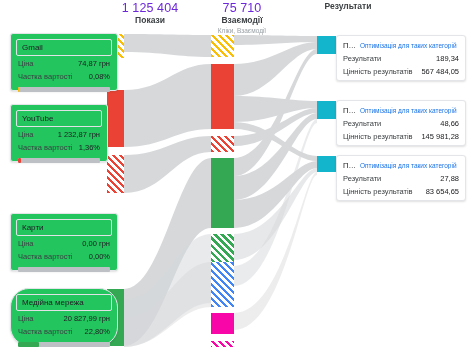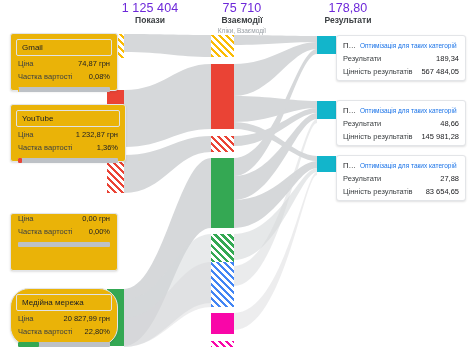--- a/index.html
+++ b/index.html
@@ -12,21 +12,21 @@
   svg.flows{position:absolute;left:0;top:0;width:471px;height:347px;}
 
   
   .col-head{position:absolute;text-align:center;}
   .col-head .val{font-size:12.5px;color:#6d28d9;letter-spacing:.1px;line-height:14px;}
   .col-head .lbl{font-size:8.5px;color:#3c4043;line-height:11px;font-weight:bold;}
   .col-head .sub{font-size:6.5px;color:#9aa0a6;line-height:9px;}
 
   
   .card{
-    position:absolute;background:#eab308;border:1px solid #e3e5e8;border-radius:3px;
+    position:absolute;background:#22c55e;border:1px solid #e3e5e8;border-radius:3px;
     box-shadow:0 1px 2px rgba(60,64,67,.16);box-sizing:border-box;
   }
   .card .name-box{
     border:1px solid #e0e2e5;border-radius:2px;margin:5px 5px 3px 5px;
     height:15px;display:flex;align-items:center;padding:0 5px;
     font-size:8px;color:#202124;overflow:hidden;white-space:nowrap;
   }
   .row{display:flex;justify-content:space-between;
        padding:0 7px;height:13px;font-size:7.5px;color:#3c4043;white-space:nowrap;}
   .row .k{color:#3c4043;}
@@ -120,21 +120,20 @@
   <div class="col-head" style="left:90px;top:1px;width:120px;">
     <div class="val">1 125 404</div>
     <div class="lbl">Покази</div>
   </div>
   <div class="col-head" style="left:182px;top:1px;width:120px;">
     <div class="val">75 710</div>
     <div class="lbl">Взаємодії</div>
     <div class="sub">Кліки, Взаємодії</div>
   </div>
   <div class="col-head" style="left:288px;top:1px;width:120px;">
-    <div class="val">178,80</div>
     <div class="lbl">Результати</div>
   </div>
 
   <div id="node-layer">
       <div class="node" style="left: 107px; top: 34px; width: 17px; height: 24px; background: repeating-linear-gradient(45deg, rgb(251, 188, 4) 0px, rgb(251, 188, 4) 2.4px, rgb(255, 255, 255) 2.4px, rgb(255, 255, 255) 5px);"></div>
       <div class="node" style="left: 107px; top: 90px; width: 17px; height: 57px; background: rgb(234, 67, 53);"></div>
       <div class="node" style="left: 107px; top: 155px; width: 17px; height: 38px; background: repeating-linear-gradient(45deg, rgb(234, 67, 53) 0px, rgb(234, 67, 53) 2.4px, rgb(255, 255, 255) 2.4px, rgb(255, 255, 255) 5px);"></div>
       <div class="node" style="left: 107px; top: 289px; width: 17px; height: 57px; background: rgb(52, 168, 83);"></div>
       <div class="node" style="left: 211px; top: 35px; width: 23px; height: 22px; background: repeating-linear-gradient(45deg, rgb(251, 188, 4) 0px, rgb(251, 188, 4) 2.4px, rgb(255, 255, 255) 2.4px, rgb(255, 255, 255) 5px);"></div>
       <div class="node" style="left: 211px; top: 64px; width: 23px; height: 65px; background: rgb(234, 67, 53);"></div>
@@ -157,36 +156,37 @@
     </div>
     <div class="row">
       <span class="k">Частка вартості</span>
       <span class="v">0,08%</span>
     </div>
     <div class="bar">
         <i style="width:0.8%;background:#fbbc04;"></i>
       </div>
   </div>
 
-  <div class="card" style="left:10px;top:104px;width:116px;height:58px;">
+  <div class="card" style="left:10px;top:104px;width:98px;height:58px;">
     <div class="name-box">YouTube</div>
     <div class="row">
       <span class="k">Ціна</span>
       <span class="v">1 232,87 грн</span>
     </div>
     <div class="row">
       <span class="k">Частка вартості</span>
       <span class="v">1,36%</span>
     </div>
     <div class="bar">
         <i style="width:4%;background:#ea4335;"></i>
       </div>
   </div>
 
   <div class="card" style="left:10px;top:213px;width:108px;height:58px;">
+    <div class="name-box">Карти</div>
     <div class="row">
       <span class="k">Ціна</span>
       <span class="v">0,00 грн</span>
     </div>
     <div class="row">
       <span class="k">Частка вартості</span>
       <span class="v">0,00%</span>
     </div>
     <div class="bar">
         <i style="width:0%;background:#bdc1c6;"></i>

